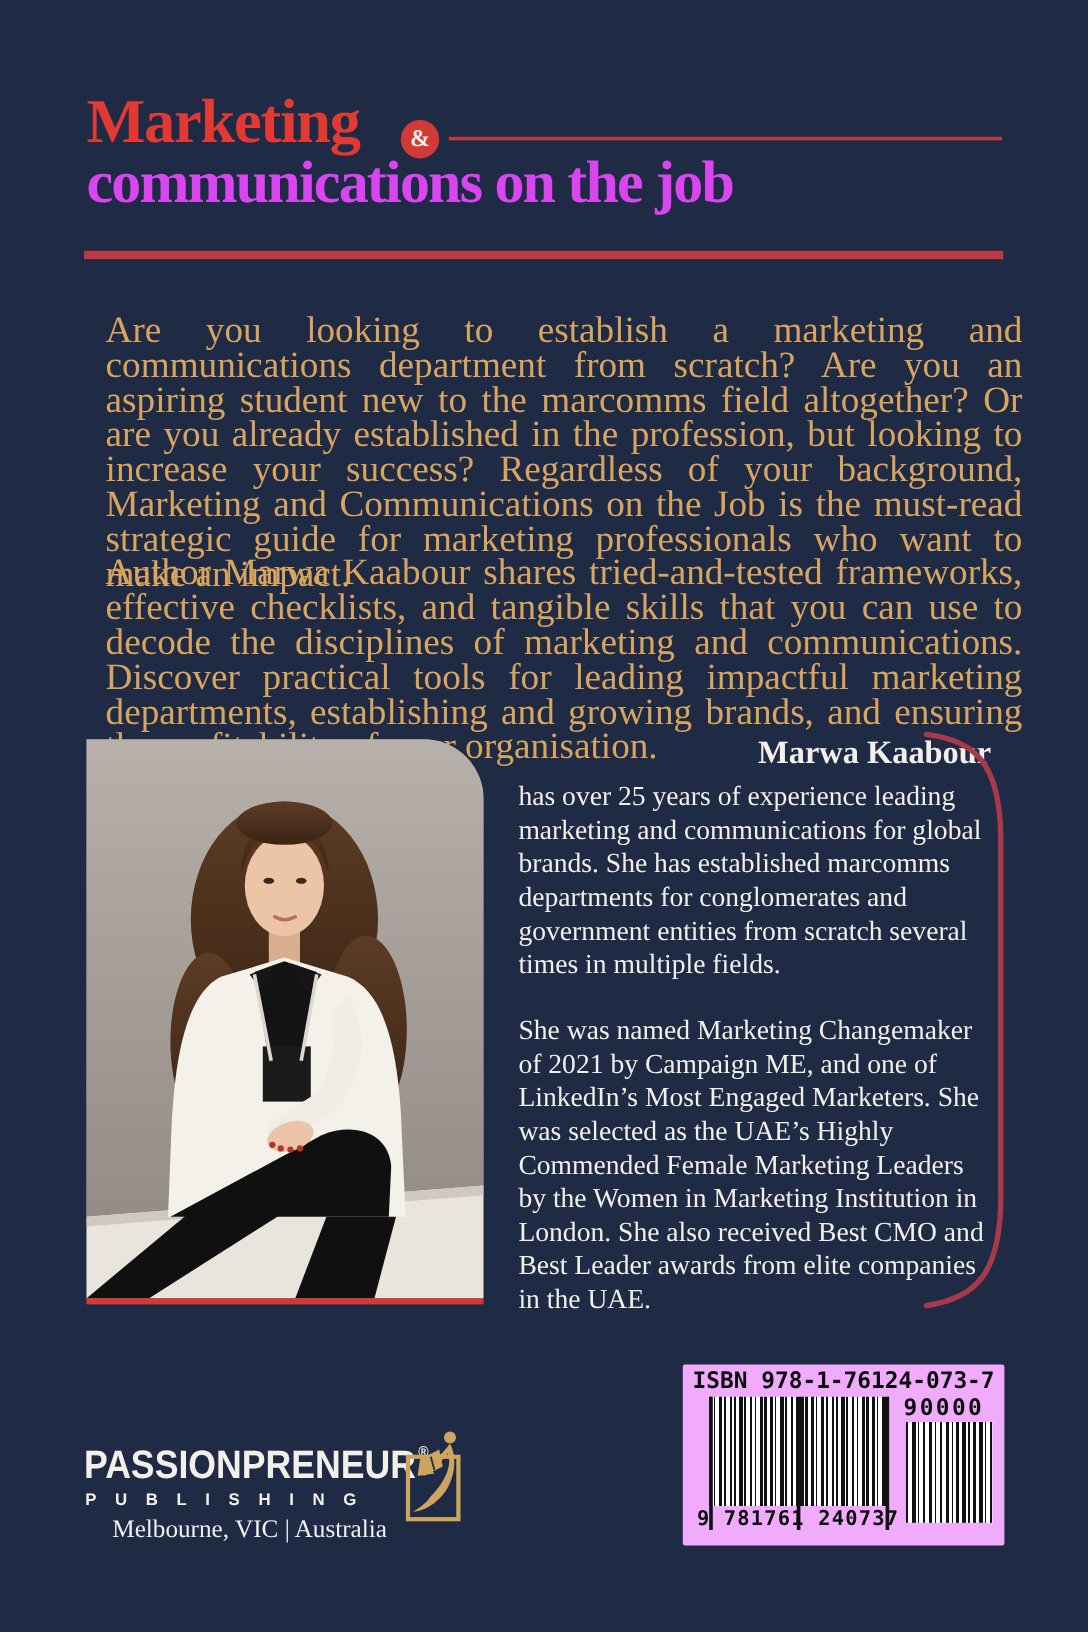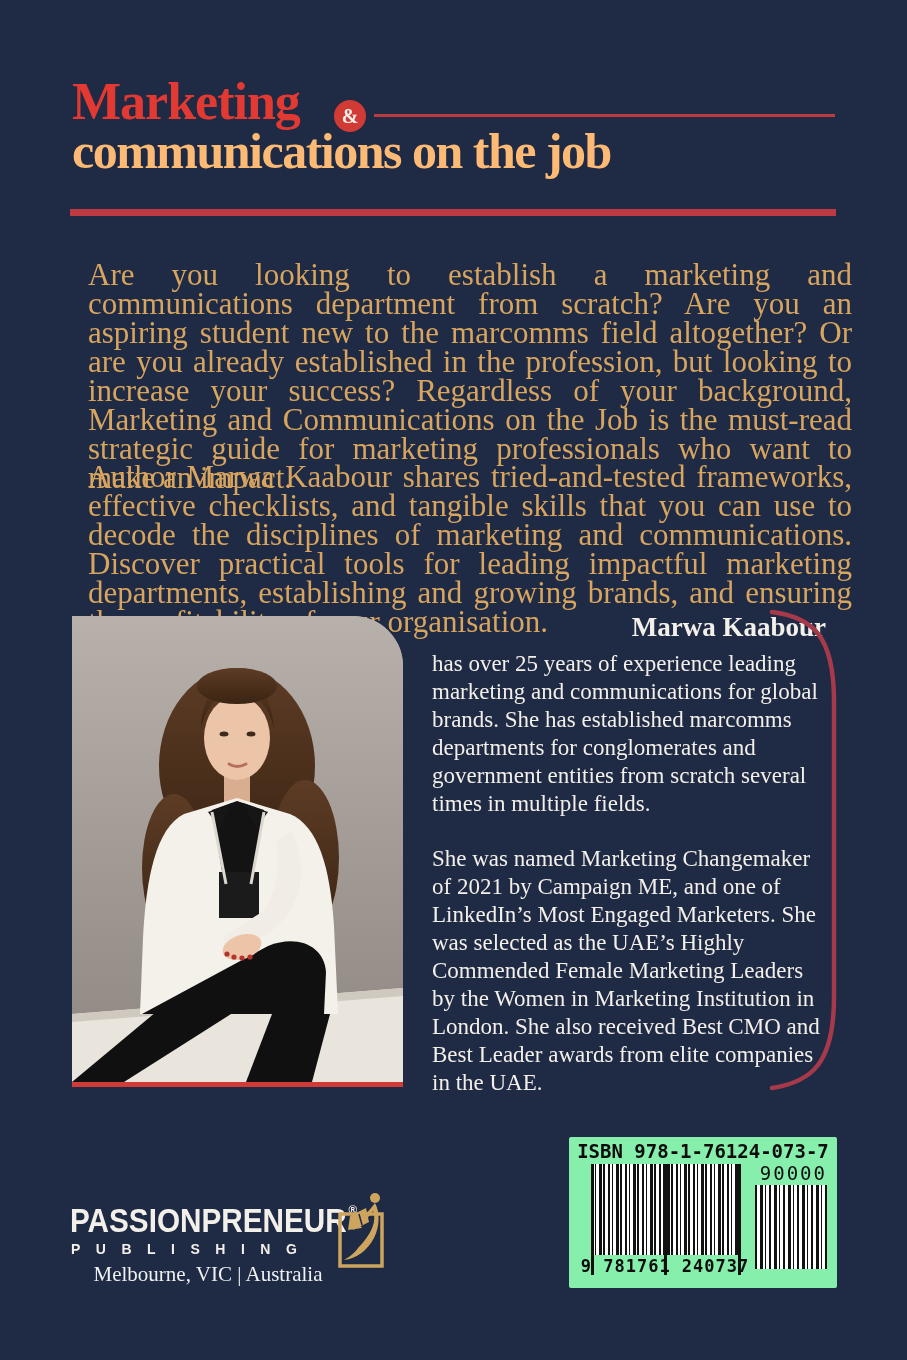--- a/index.html
+++ b/index.html
@@ -7,21 +7,21 @@
        background:#1f2a45;font-family:"Liberation Serif",serif;}
   .abs{position:absolute;}
 
   
   .title-line1{left:72px;top:76px;font-size:52px;font-weight:700;color:#e23a33;
                line-height:1;letter-spacing:-1px;}
   .amp-badge{left:334px;top:100px;width:32px;height:32px;border-radius:50%;
              background:#d23b35;color:#f6f1ea;font-size:20px;font-weight:700;
              display:flex;align-items:center;justify-content:center;}
   .title-thinline{left:374px;top:114px;width:461px;height:3px;background:#bd3a42;}
-  .title-line2{left:72px;top:126px;font-size:50px;font-weight:700;color:#fdba74;
+  .title-line2{left:72px;top:126px;font-size:50px;font-weight:700;color:#d946ef;
                line-height:1;letter-spacing:-1.5px;}
   .title-rule{left:70px;top:209px;width:766px;height:7px;background:#bd3a42;}
 
   
   .intro{left:88px;width:764px;color:#d8a55f;font-size:31px;line-height:29px;
          text-align:justify;text-justify:inter-word;}
   .intro.p1{top:229px;}
   .intro.p2{top:431px;}
 
   
@@ -32,34 +32,34 @@
   
   .bio{left:432px;top:613px;width:394px;color:#f3efe9;}
   .bio h2{margin:0 0 7px 0;font-size:27px;font-weight:700;line-height:1.1;text-align:right;}
   .bio p{margin:0;font-size:23px;line-height:28px;}
   .bio p.first{margin-bottom:27px;}
 
   
   .bracket{left:766px;top:605px;width:80px;height:490px;}
 
   
-  .barcode-panel{left:569px;top:1137px;width:268px;height:151px;background:#86efac;
+  .barcode-panel{left:569px;top:1137px;width:268px;height:151px;background:#f0abfc;
                  border-radius:2px;font-family:"DejaVu Sans Mono",monospace;color:#0d0d0d;}
   .isbn-label{position:absolute;left:0;top:3px;width:100%;text-align:center;
               font-size:19px;font-weight:700;letter-spacing:0px;white-space:nowrap;}
   .bars-main{position:absolute;left:22px;top:27px;width:150px;height:91px;
      background:repeating-linear-gradient(90deg,#111 0 2px,#fff 2px 4px,#111 4px 5px,
      #fff 5px 8px,#111 8px 11px,#fff 11px 12px,#111 12px 14px,#fff 14px 17px);}
   .guard{position:absolute;top:27px;width:3px;height:111px;background:#111;}
   .g1{left:22px}.g2{left:95px}.g3{left:169px}
   .digits-main{position:absolute;left:8px;top:119px;width:176px;text-align:center;
                font-size:17px;font-weight:700;letter-spacing:1px;white-space:nowrap;
                background:transparent;}
-  .price-code{position:absolute;left:184px;top:25px;width:74px;text-align:right;
-              font-size:19px;font-weight:400;letter-spacing:2px;}
+  .price-code{position:absolute;left:184px;top:25px;width:74px;text-align:left;
+              font-size:19px;font-weight:700;letter-spacing:2px;}
   .bars-supp{position:absolute;left:186px;top:48px;width:72px;height:84px;
      background:repeating-linear-gradient(90deg,#111 0 2px,#fff 2px 5px,#111 5px 8px,
      #fff 8px 10px,#111 10px 11px,#fff 11px 14px);}
 
   
   .pub-name{left:70px;top:1203px;font-family:"Liberation Sans",sans-serif;
             font-size:33px;font-weight:700;color:#f3efe9;line-height:1;
             transform:scaleX(0.9);transform-origin:left top;white-space:nowrap;}
   .pub-name sup{font-size:13px;vertical-align:18px;margin-left:2px;}
   .pub-sub{left:71px;top:1241px;font-family:"Liberation Sans",sans-serif;

